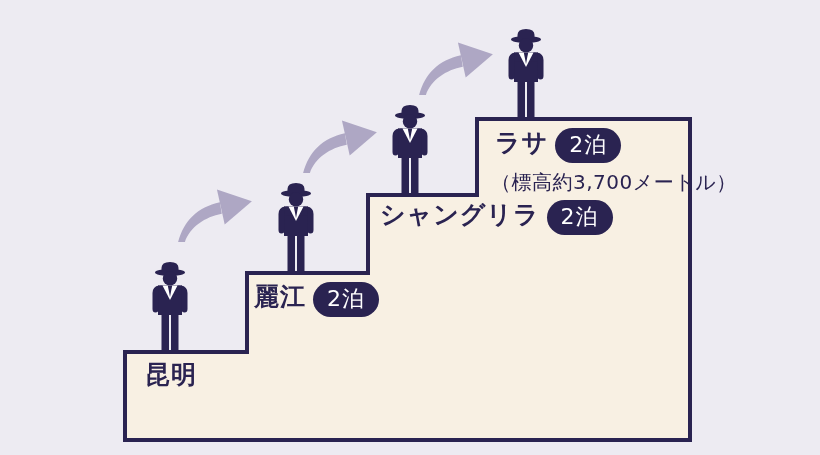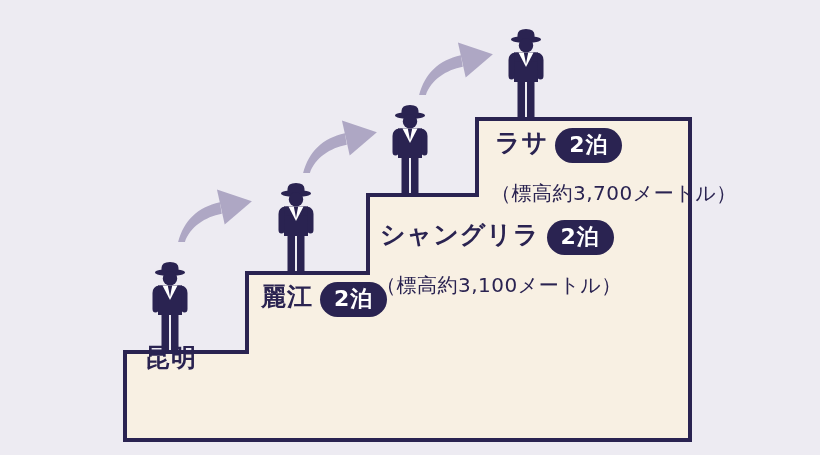--- a/index.html
+++ b/index.html
@@ -61,31 +61,31 @@
     line-height: 1.2;
     white-space: nowrap;
   }
   .badge {
     display: inline-flex;
     align-items: center;
     justify-content: center;
     background: var(--navy);
     color: var(--badge-text);
     font-size: 22px;
-    font-weight: bold;
+    font-weight: normal;
     line-height: 1;
     padding: 6px 14px 7px 14px;
     border-radius: 19px;
     letter-spacing: 1px;
     white-space: nowrap;
   }
   .elevation {
     font-size: 20px;
     font-weight: 500;
-    margin-top: 17px;
+    margin-top: 6px;
     margin-left: -4px;
     letter-spacing: 0.5px;
     white-space: nowrap;
   }
 </style>
 </head>
 <body>
 
 <svg width="0" height="0" style="position:absolute" aria-hidden="true">
   <defs>
@@ -143,39 +143,38 @@
   <svg class="arrow" style="left:176px; top:176px">
       <use href="#arrow-sym"></use>
     </svg>
   <svg class="arrow" style="left:301px; top:107px">
       <use href="#arrow-sym"></use>
     </svg>
   <svg class="arrow" style="left:417px; top:29px">
       <use href="#arrow-sym"></use>
     </svg>
 
-  <div class="step-label" style="left:145px; top:343px">
+  <div class="step-label" style="left:145px; top:360px">
     <div class="city-row">
       <span class="city">昆明</span>
     </div>
   </div>
 
-  <div class="step-label" style="left:261px; top:282px">
+  <div class="step-label" style="left:254px; top:282px">
     <div class="city-row">
       <span class="city">麗江</span>
       <span class="badge">2泊</span>
     </div>
   </div>
 
-  <div class="step-label" style="left:380px; top:220px">
+  <div class="step-label" style="left:380px; top:200px">
     <div class="city-row">
       <span class="city">シャングリラ</span>
       <span class="badge">2泊</span>
     </div>
-    <div class="elevation">（標高約3,100メートル）</div>
   </div>
 
   <div class="step-label" style="left:495px; top:128px">
     <div class="city-row">
       <span class="city">ラサ</span>
       <span class="badge">2泊</span>
     </div>
     <div class="elevation">（標高約3,700メートル）</div>
   </div>
 

